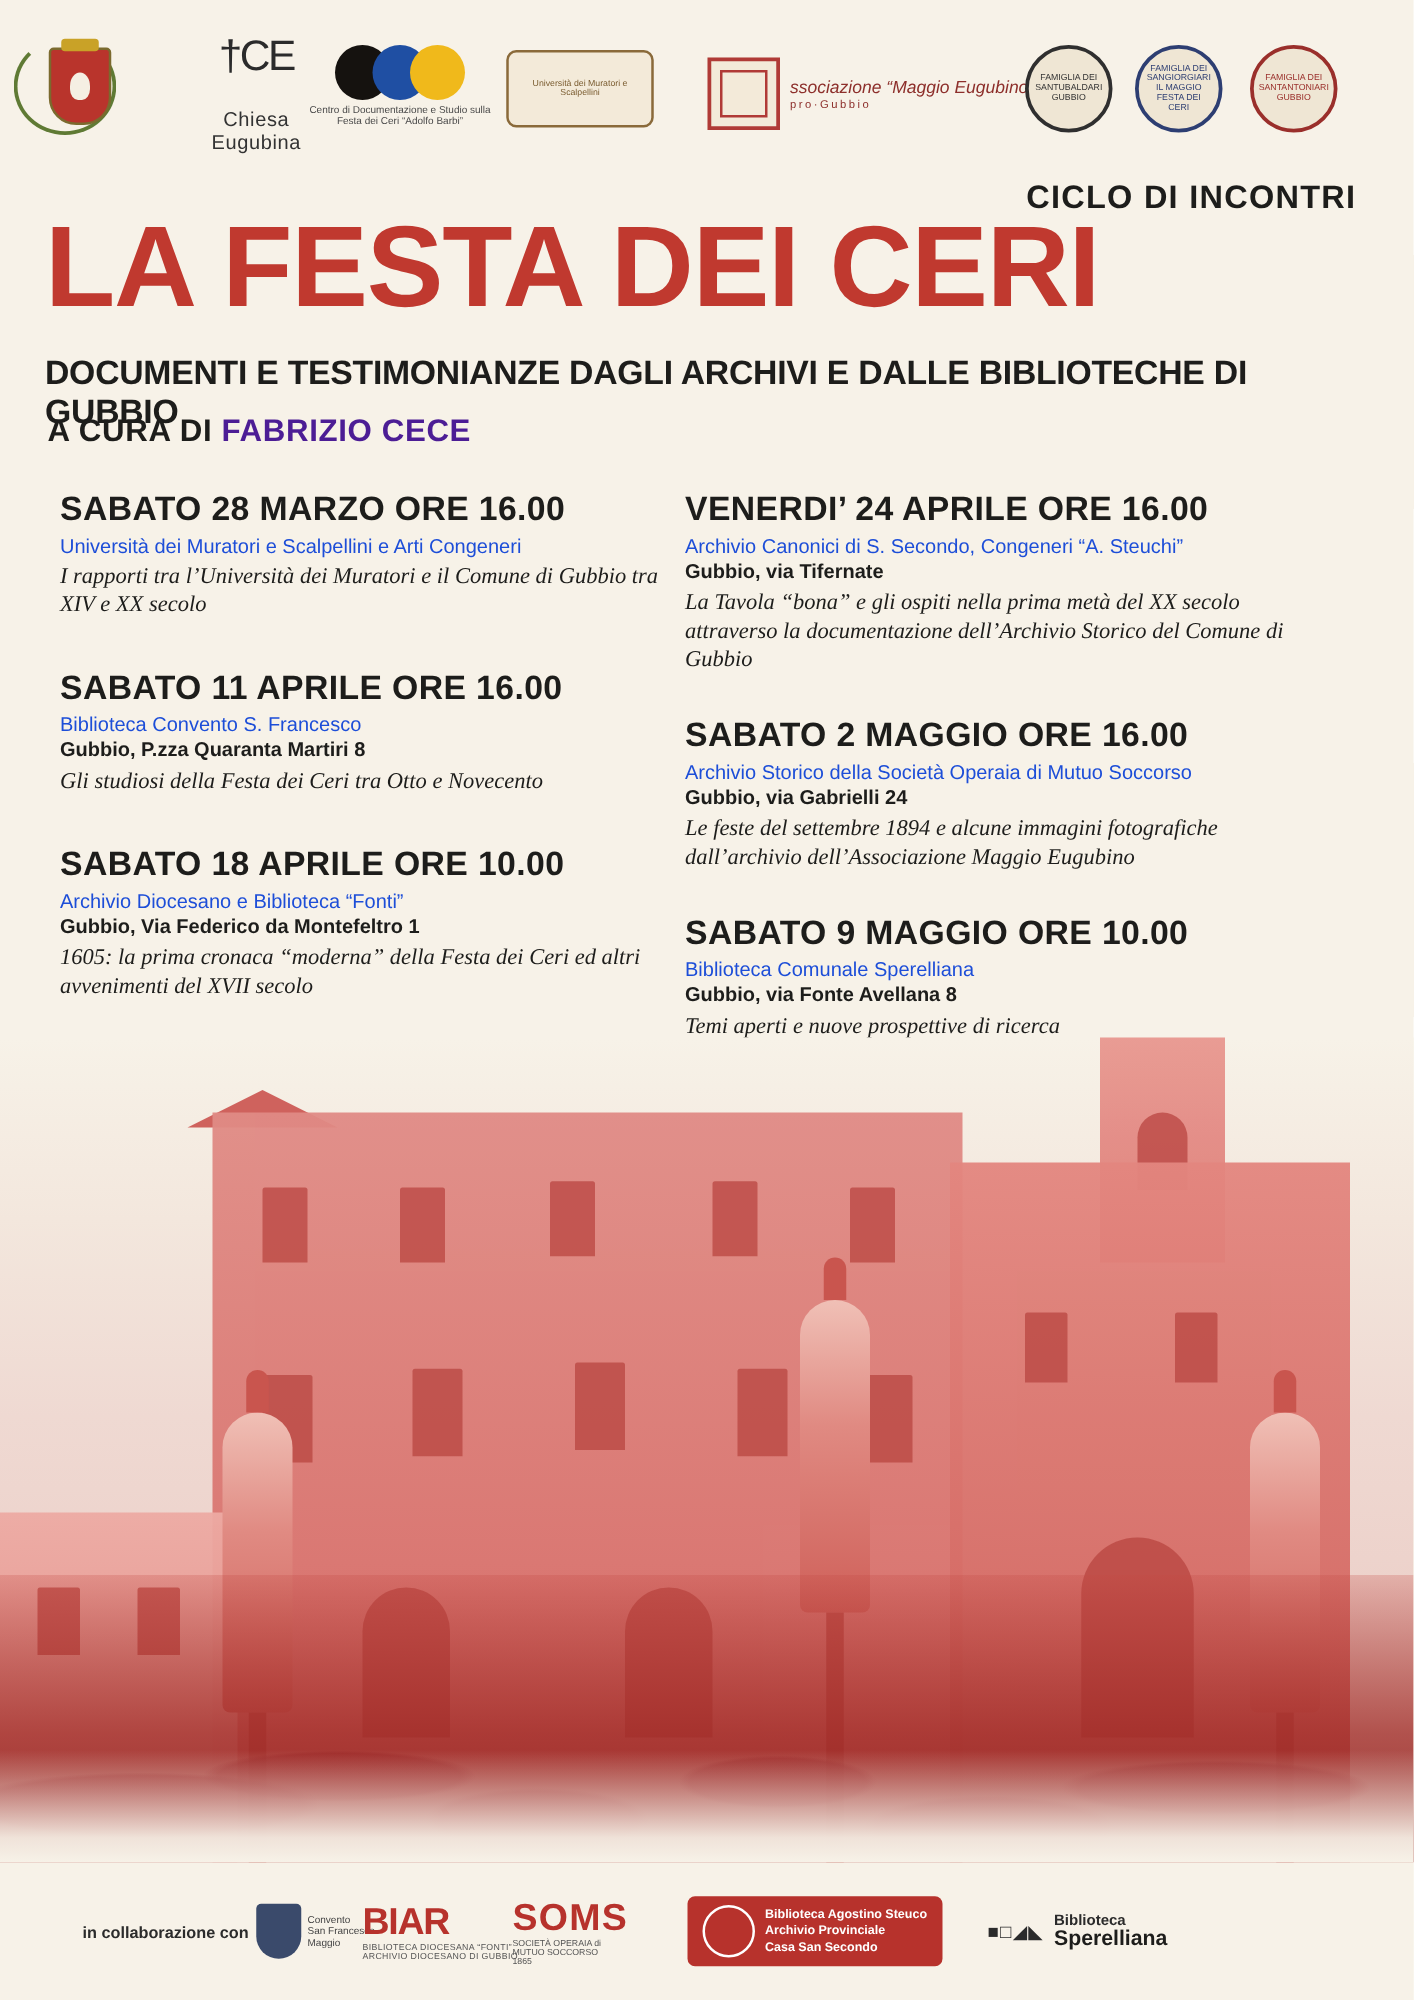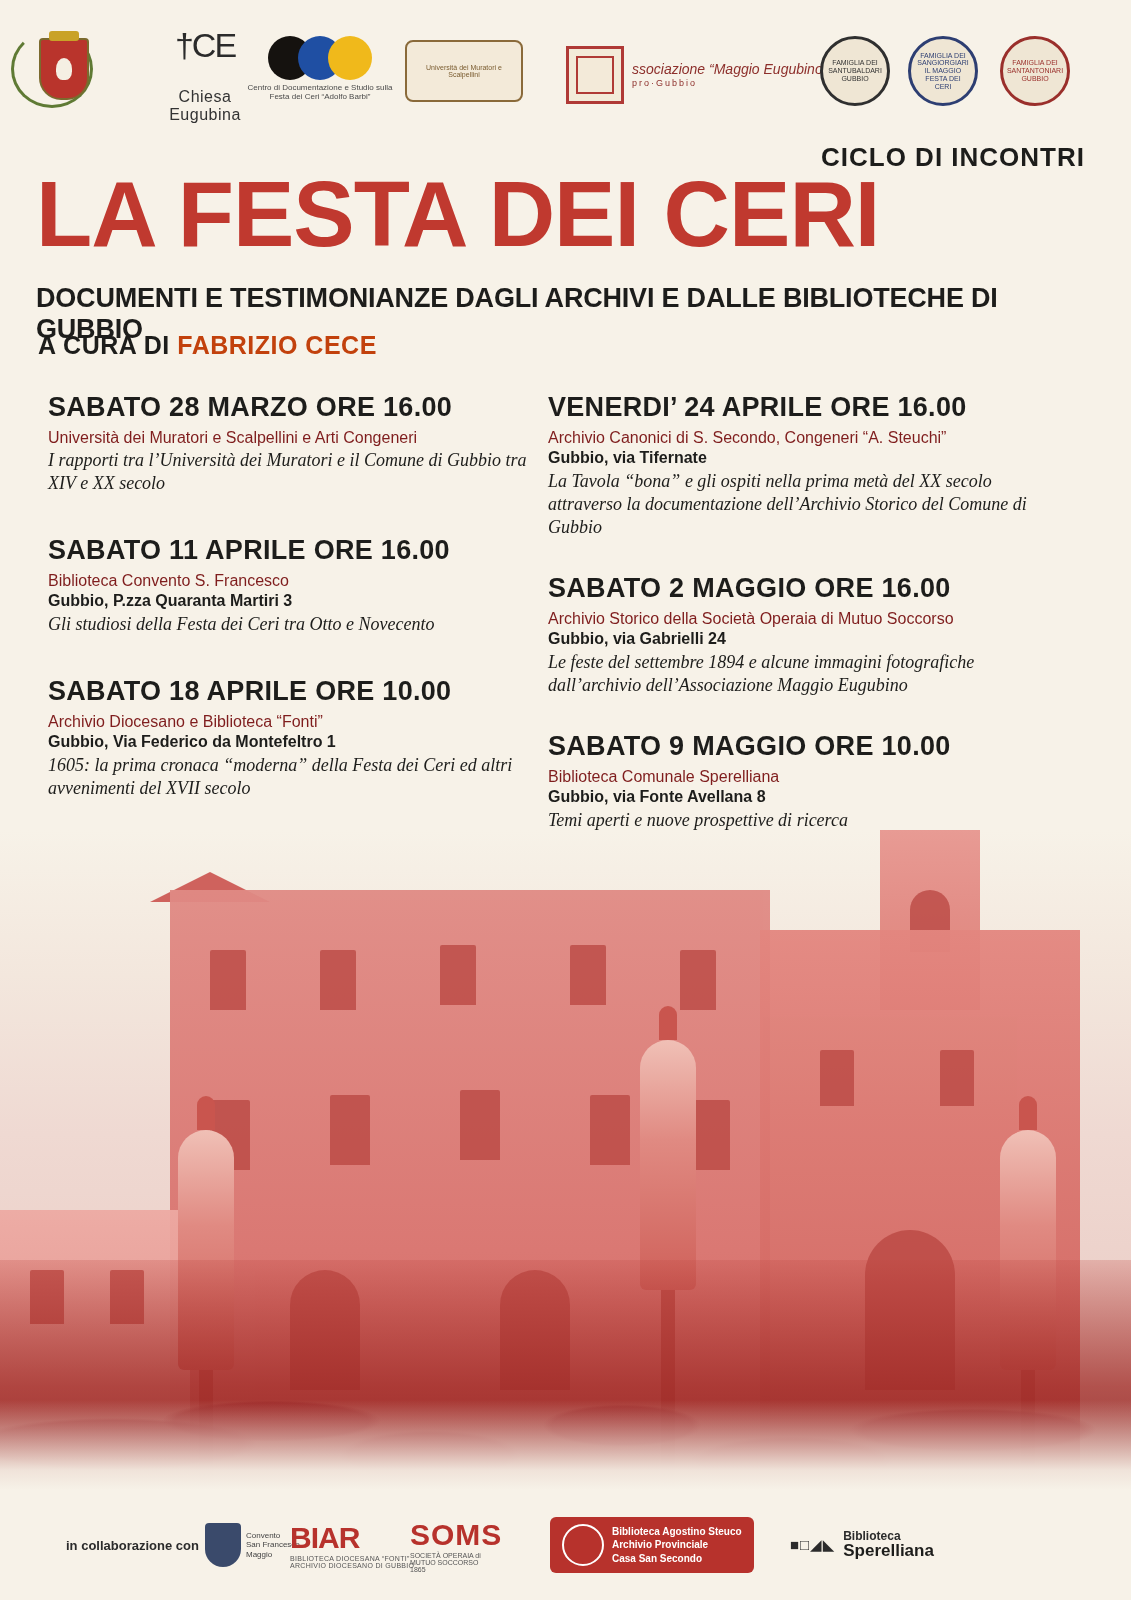--- a/index.html
+++ b/index.html
@@ -172,42 +172,42 @@
   }
   .curator {
     position: absolute;
     top: 331px;
     left: 38px;
     font-size: 25px;
     font-weight: bold;
     color: #1d1d1b;
     letter-spacing: 0.5px;
   }
-  .curator .name { color: #c2410c; }
+  .curator .name { color: #4c1d95; }
 
   
   .col {
     position: absolute;
     top: 392px;
     width: 500px;
   }
   .col-left  { left: 48px; }
   .col-right { left: 548px; }
 
   .event { margin-bottom: 26px; }
   .event .date {
     font-size: 27px;
     font-weight: bold;
     color: #1d1d1b;
     letter-spacing: 0.3px;
     margin-bottom: 6px;
   }
   .event .place {
     font-size: 16px;
-    color: #7f1d1d;
+    color: #1d4ed8;
     margin-bottom: 2px;
   }
   .event .address {
     font-size: 16px;
     font-weight: bold;
     color: #1d1d1b;
     margin-bottom: 3px;
   }
   .event .topic {
     font-family: "Liberation Serif", serif;
@@ -425,21 +425,21 @@
 
     <div class="event ev-spacer-1">
       <div class="date">SABATO 28 MARZO ORE 16.00</div>
       <div class="place">Università dei Muratori e Scalpellini e Arti Congeneri</div>
       <div class="topic">I rapporti tra l’Università dei Muratori e il Comune di Gubbio tra XIV e XX secolo</div>
     </div>
 
     <div class="event ev-spacer-1">
       <div class="date">SABATO 11 APRILE ORE 16.00</div>
       <div class="place">Biblioteca Convento S. Francesco</div>
-      <div class="address">Gubbio, P.zza Quaranta Martiri 3</div>
+      <div class="address">Gubbio, P.zza Quaranta Martiri 8</div>
       <div class="topic">Gli studiosi della Festa dei Ceri tra Otto e Novecento</div>
     </div>
 
     <div class="event">
       <div class="date">SABATO 18 APRILE ORE 10.00</div>
       <div class="place">Archivio Diocesano e Biblioteca “Fonti”</div>
       <div class="address">Gubbio, Via Federico da Montefeltro 1</div>
       <div class="topic">1605: la prima cronaca “moderna” della Festa dei Ceri ed altri avvenimenti del XVII secolo</div>
     </div>
   </div>

